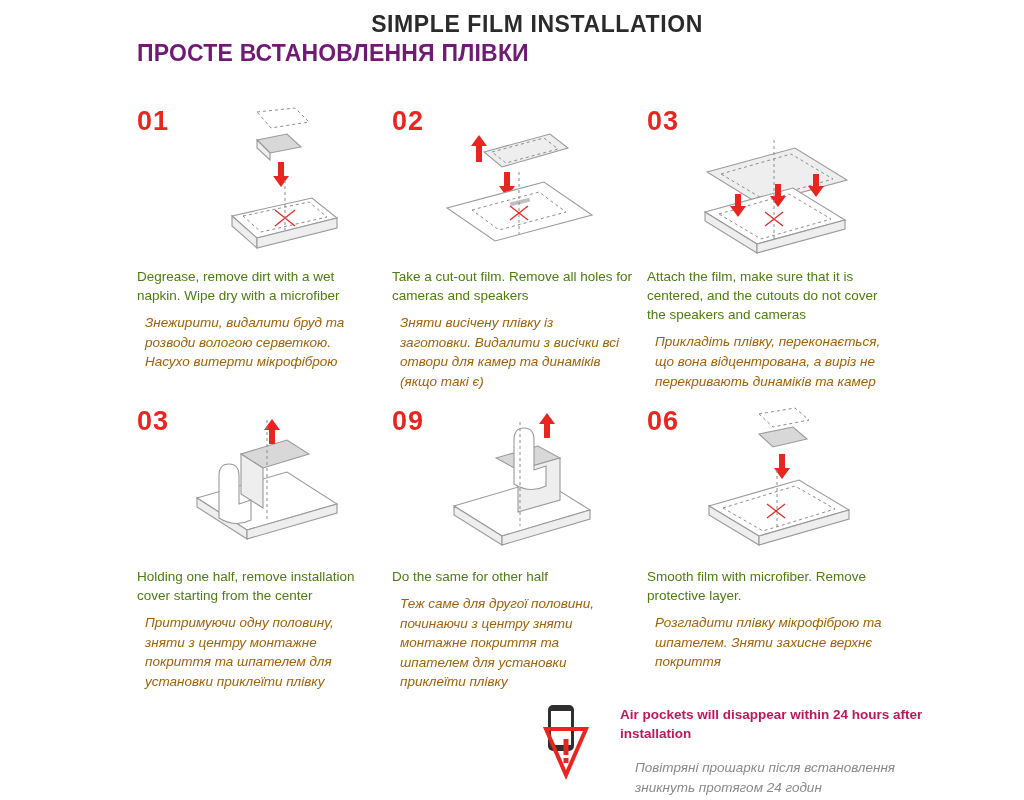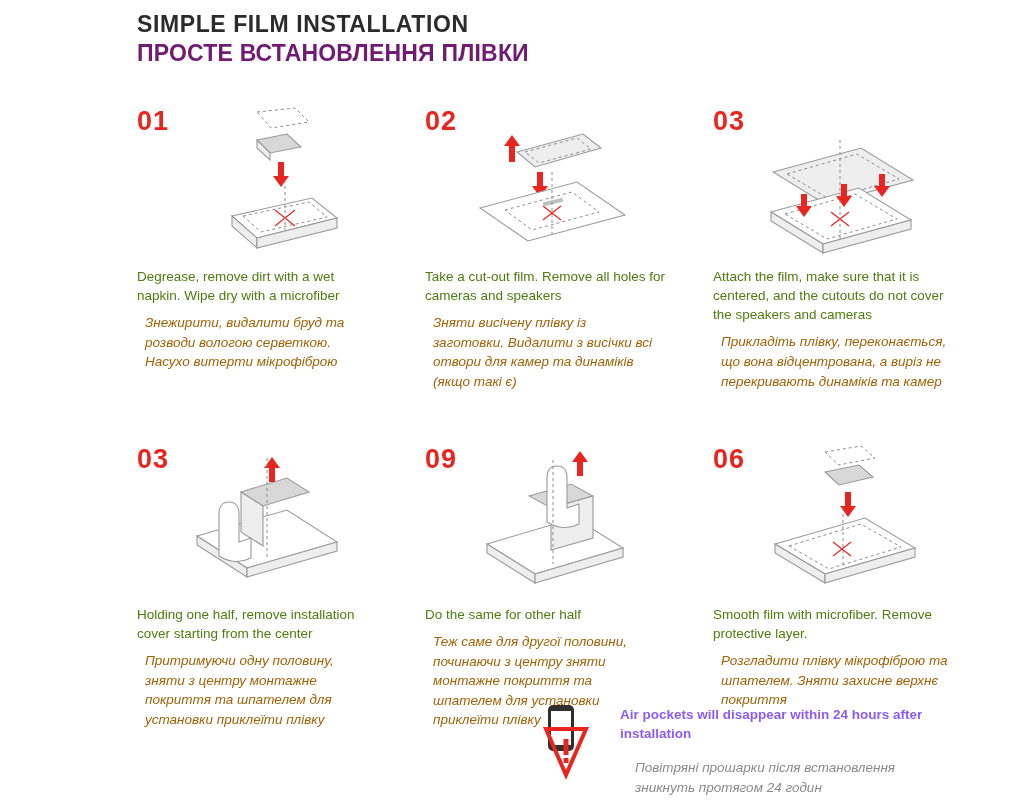--- a/index.html
+++ b/index.html
@@ -21,39 +21,39 @@
     left: 137px; top: 12px;
     width: 800px;
   }
   .title-en {
     font-size: 23px;
     font-weight: bold;
     letter-spacing: 0.6px;
     color: #2b2b2b;
     line-height: 1.1;
     margin: 0;
+    text-align: center;
   }
   .title-uk {
     font-size: 23px;
     font-weight: bold;
     letter-spacing: 0.2px;
     color: #701a75;
     line-height: 1.2;
     margin: 3px 0 0 0;
   }
   
   .grid {
     position: absolute;
     left: 137px; top: 100px;
     width: 760px;
     display: grid;
     grid-template-columns: 250px 250px 250px;
     grid-column-gap: 5px;
     grid-row-gap: 0px;
-    gap: 38px;
   }
   .step { width: 250px; }
   .step-art {
     position: relative;
     height: 165px;
     width: 250px;
   }
   .step-num {
     position: absolute;
     left: 0; top: 6px;
@@ -89,21 +89,21 @@
   }
   .footer-icons {
     width: 110px;
     height: 80px;
     position: relative;
     flex: 0 0 110px;
   }
   .footer-text { padding-top: 2px; }
   .footer-en {
     font-size: 13.5px;
-    color: #8b5cf6;
+    color: #be185d;
     font-weight: bold;
     line-height: 1.42;
     margin: 0 0 7px 0;
   }
   .footer-uk {
     font-size: 13.5px;
     color: #8a8a8a;
     font-style: italic;
     line-height: 1.45;
     margin: 15px;

